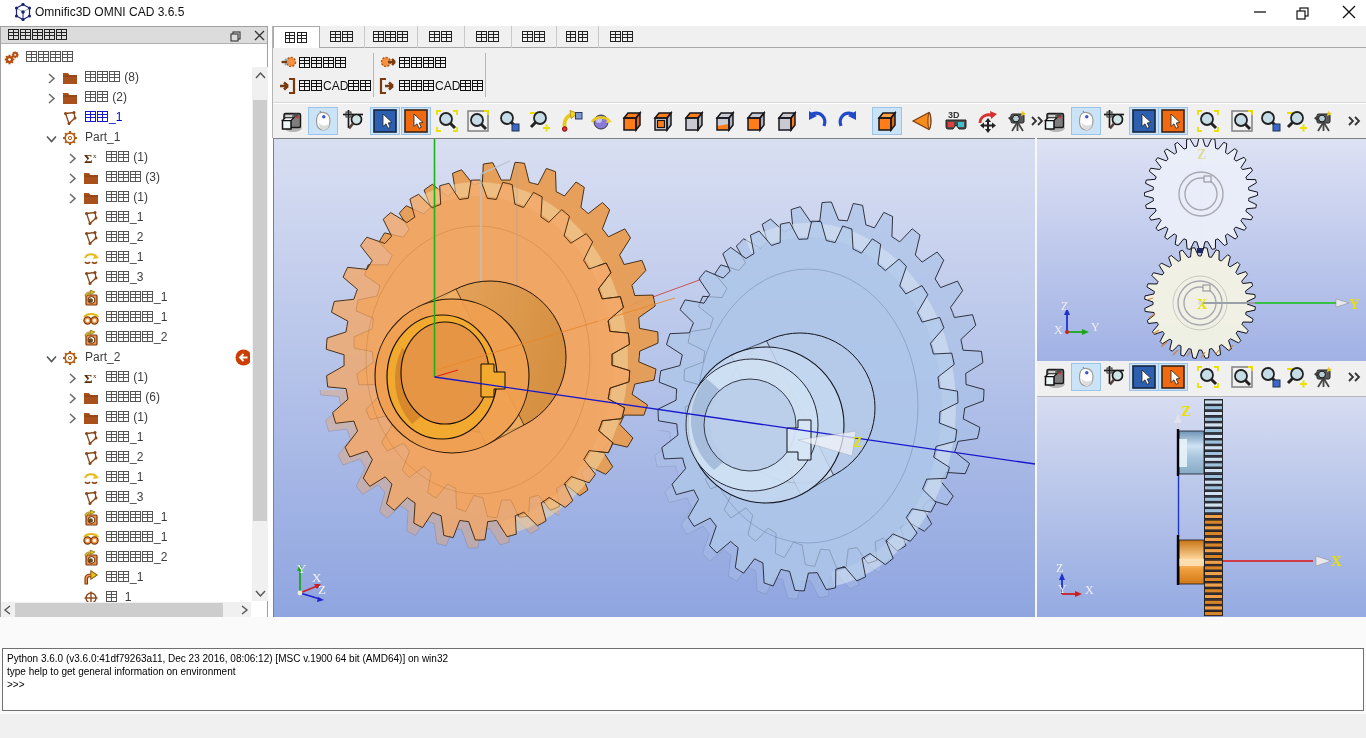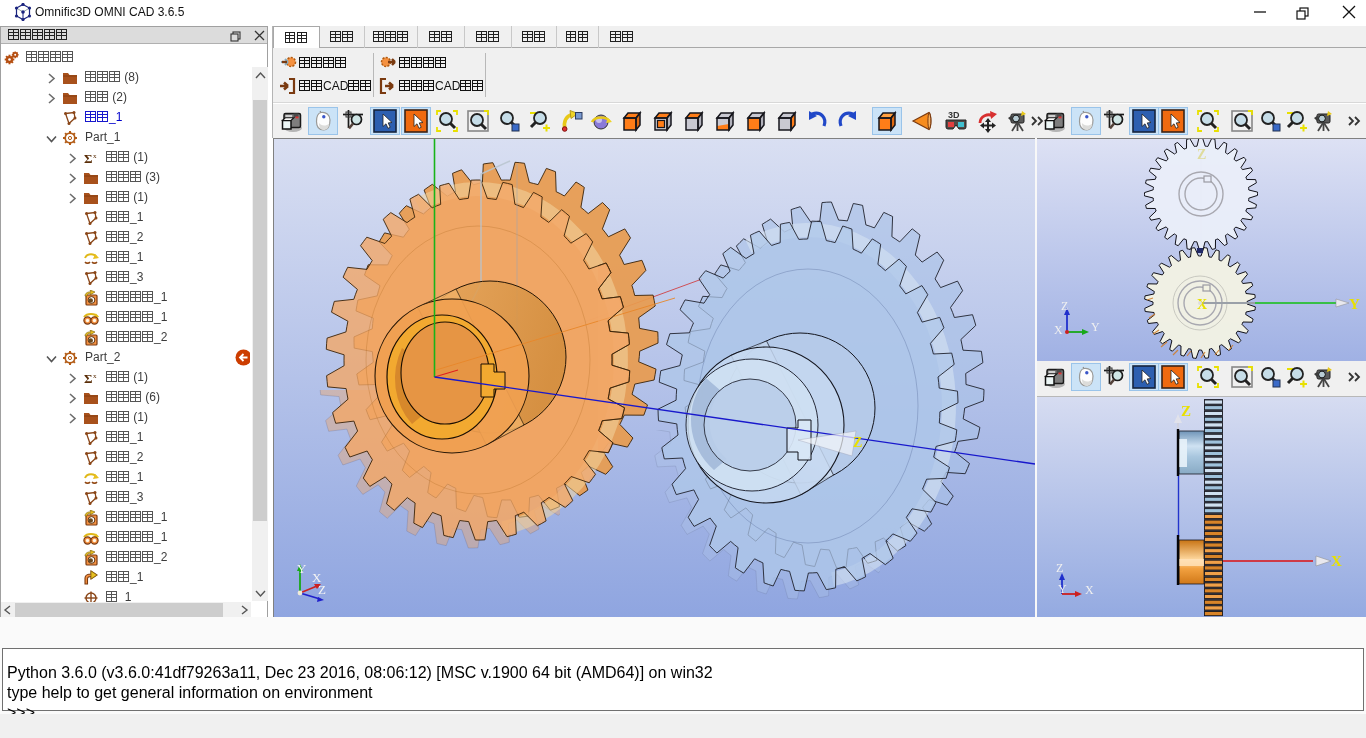--- a/index.html
+++ b/index.html
@@ -913,17 +913,17 @@
 <text x="1055" y="572">Z</text>
           <text x="1057" y="593">Y</text>
           <text x="1084" y="594">X</text>
 </g>
 </g>
 </svg>
 </div>
 
 <div class="abs" style="left:0;top:617px;width:1366px;height:97px;background:#fafafa">
  <div class="abs" style="left:2px;top:31px;width:1362px;height:63px;background:#fff;border:1px solid #707070">
-  <div style="position:absolute;left:4px;top:14px;font-size:16px;line-height:20px;color:#000;white-space:pre">Python 3.6.0 (v3.6.0:41df79263a11, Dec 23 2016, 08:06:12) [MSC v.1900 64 bit (AMD64)] on win32
+  <div style="position:absolute;left:4px;top:3px;font-size:10px;line-height:13px;color:#000;white-space:pre">Python 3.6.0 (v3.6.0:41df79263a11, Dec 23 2016, 08:06:12) [MSC v.1900 64 bit (AMD64)] on win32
 type help to get general information on environment
 &gt;&gt;&gt;</div>
  </div>
 </div>
 <div class="abs" style="left:0;top:714px;width:1366px;height:24px;background:#f0f0f0"></div>
 </body></html>

